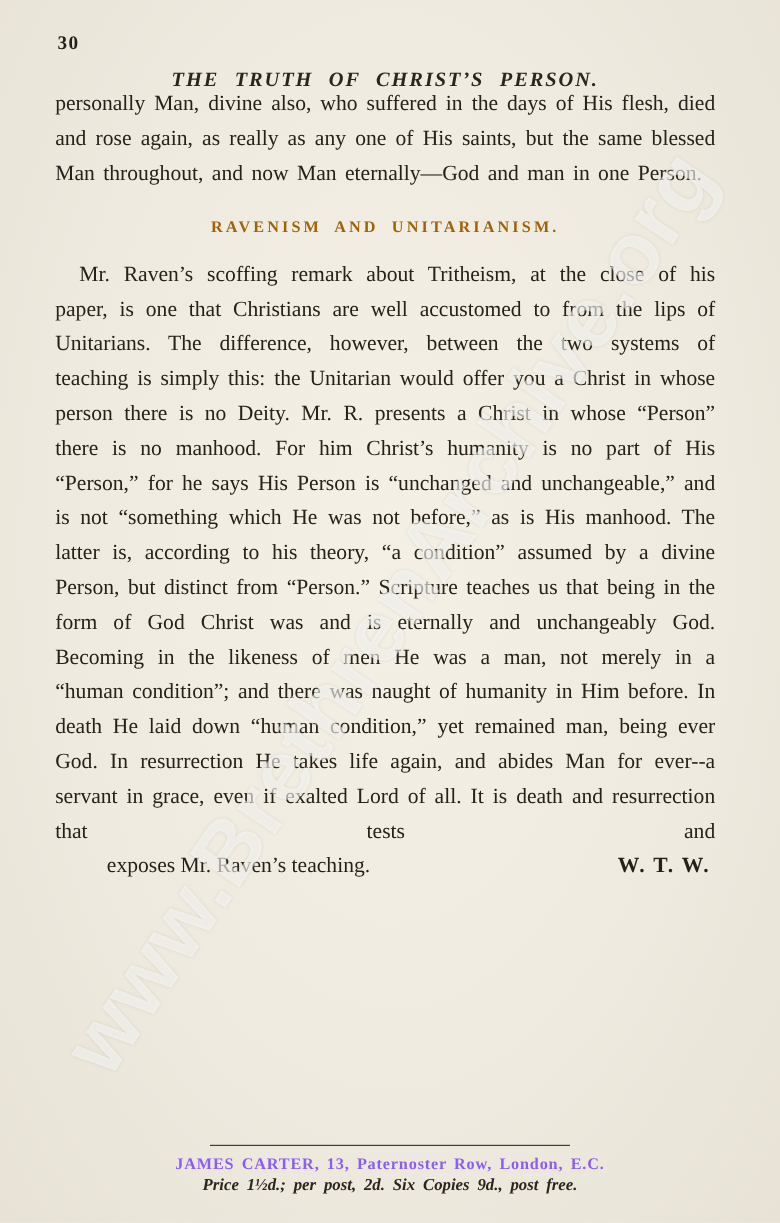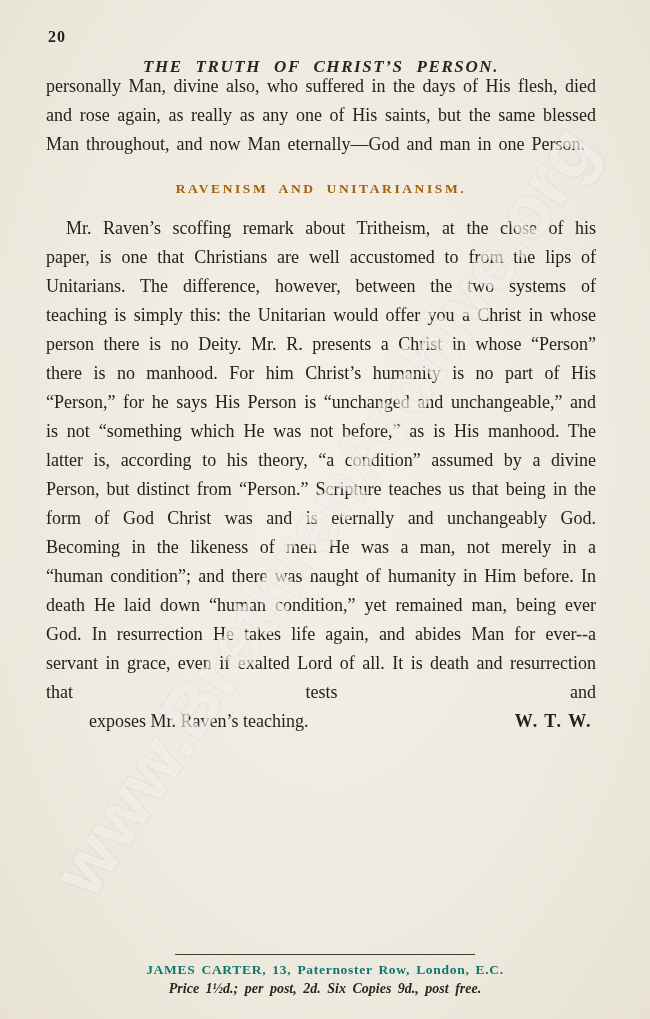--- a/index.html
+++ b/index.html
@@ -96,21 +96,21 @@
   .footer-rule {
     width: 300px;
     margin: 0 auto 7px auto;
     border-top: 1.5px solid #423b30;
   }
   .footer-publisher {
     font-size: 13.5px;
     font-weight: bold;
     letter-spacing: 0.7px;
     word-spacing: 2px;
-    color: #0f766e;
+    color: #8b5cf6;
   }
   .footer-price {
     margin-top: 3px;
     font-size: 14px;
     font-style: italic;
     font-weight: bold;
     word-spacing: 3px;
     color: #2a251d;
   }
   .watermark {
@@ -128,21 +128,21 @@
     z-index: 5;
     pointer-events: none;
   }
 </style>
 </head>
 <body>
 
 <div class="page">
 
   <div class="header">
-    <span class="page-number">20</span>
+    <span class="page-number">30</span>
     <span class="header-title">THE TRUTH OF CHRIST’S PERSON.</span>
   </div>
 
   <div class="para">personally Man, divine also, who suffered in the days of His flesh, died and rose again, as really as any one of His saints, but the same blessed Man throughout, and now Man eternally—God and man in one Person.</div>
 
 
   <div class="section-heading">RAVENISM AND UNITARIANISM.</div>
 
   <div class="para indent fill-last">Mr. Raven’s scoffing remark about Tritheism, at the close of his paper, is one that Christians are well accustomed to from the lips of Unitarians. The difference, however, between the two systems of teaching is simply this: the Unitarian would offer you a Christ in whose person there is no Deity. Mr. R. presents a Christ in whose “Person” there is no manhood. For him Christ’s humanity is no part of His “Person,” for he says His Person is “unchanged and unchangeable,” and is not “something which He was not before,” as is His manhood. The latter is, according to his theory, “a condition” assumed by a divine Person, but distinct from “Person.” Scripture teaches us that being in the form of God Christ was and is eternally and unchangeably God. Becoming in the likeness of men He was a man, not merely in a “human condition”; and there was naught of humanity in Him before. In death He laid down “human condition,” yet remained man, being ever God. In resurrection He takes life again, and abides Man for ever--a servant in grace, even if exalted Lord of all. It is death and resurrection that tests and</div>
 

